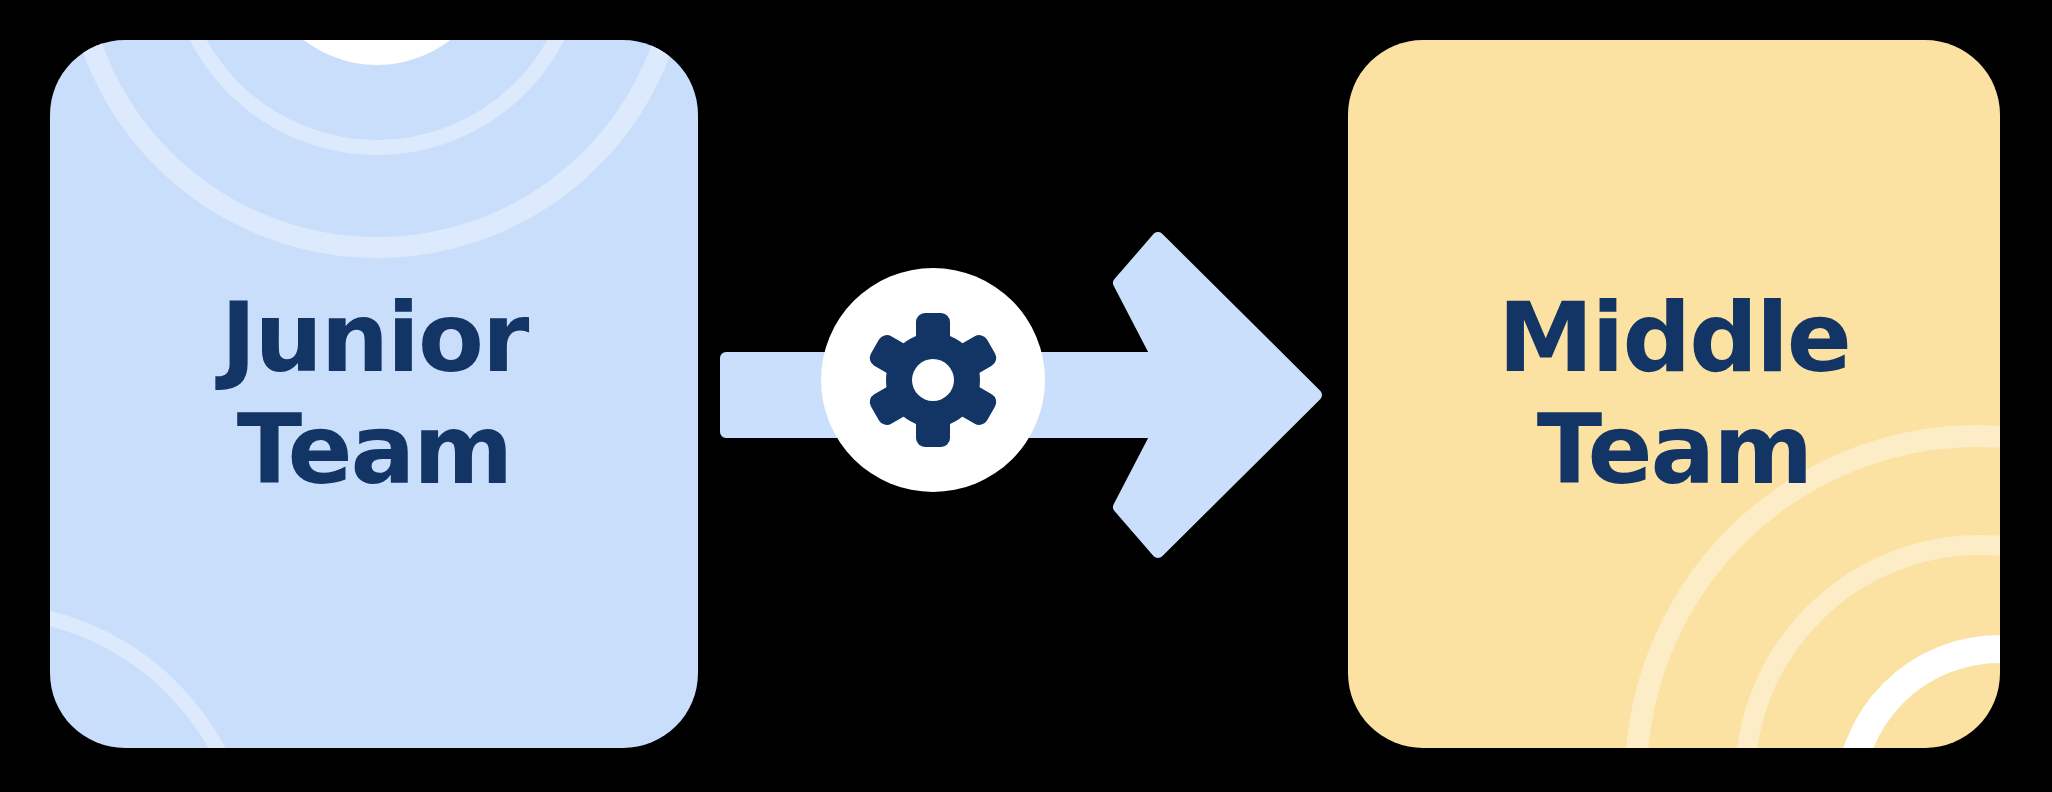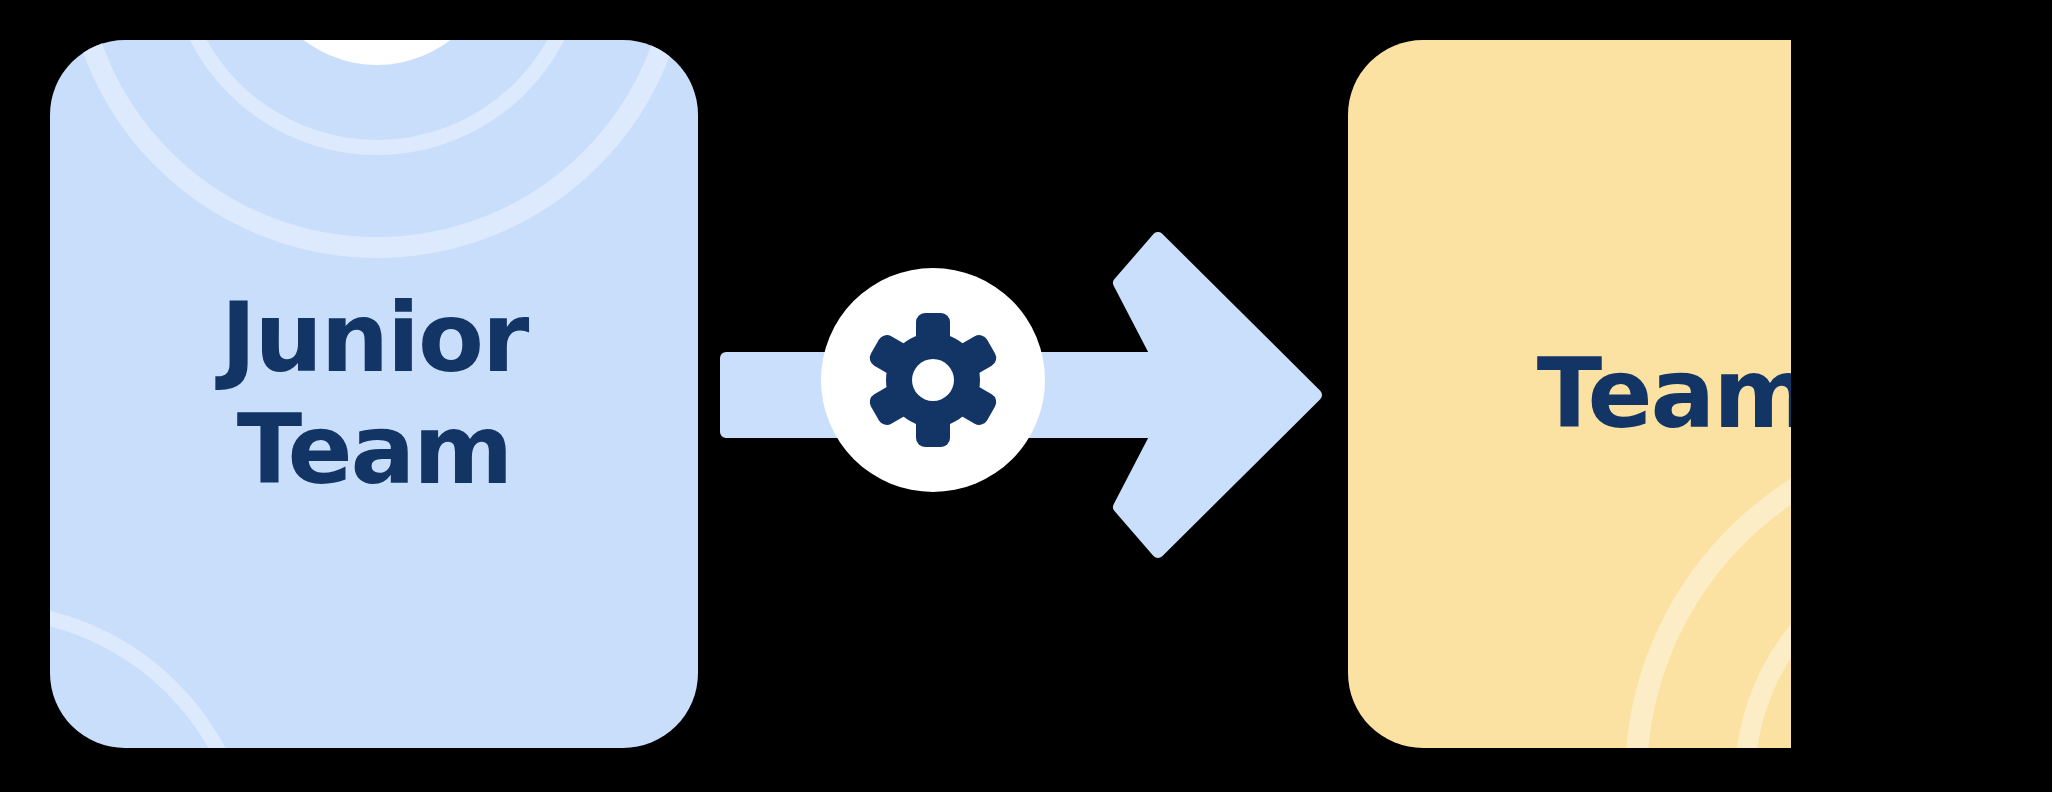--- a/index.html
+++ b/index.html
@@ -1,18 +1,18 @@
 <!DOCTYPE html>
 <html style="--background: #000000; --left_box_fill: #C9DEFA; --left_box_ring: #DDE9FC; --right_box_fill: #FBE2A2; --right_box_ring: #FDEDC6; --arrow_fill: #C9DFFB; --badge_fill: #FFFFFF; --text_navy: #123566;"><head>
 <meta charset="utf-8">
 <style>
   html,body{margin:0;padding:0;background:#000;}
   #stage{
     position:relative;
-    width:1791px;height:792px;
+    width:2052px;height:792px;
     background:var(--background,#000);
     overflow:hidden;
     font-family:"DejaVu Sans","Liberation Sans",sans-serif;
   }
   .team-box{
     position:absolute;
     top:40px;
     width:648px;height:708px;
     border-radius:75px;
     overflow:hidden;
@@ -79,17 +79,18 @@
         <circle cx="0" cy="0" r="21" fill="#FFFFFF"></circle>
       </g>
     </g>
   </svg>
 
   <div class="team-box" id="right-box">
     <div class="deco ring-yellow" id="rb-ring2"></div>
     <div class="deco ring-yellow" id="rb-ring1"></div>
     <div class="deco ring-yellow" id="rb-ring-white"></div>
     <div class="box-label">
+      <span>Middle</span>
       <span>Team</span>
     </div>
   </div>
 
 </div>
 
 </body></html>

